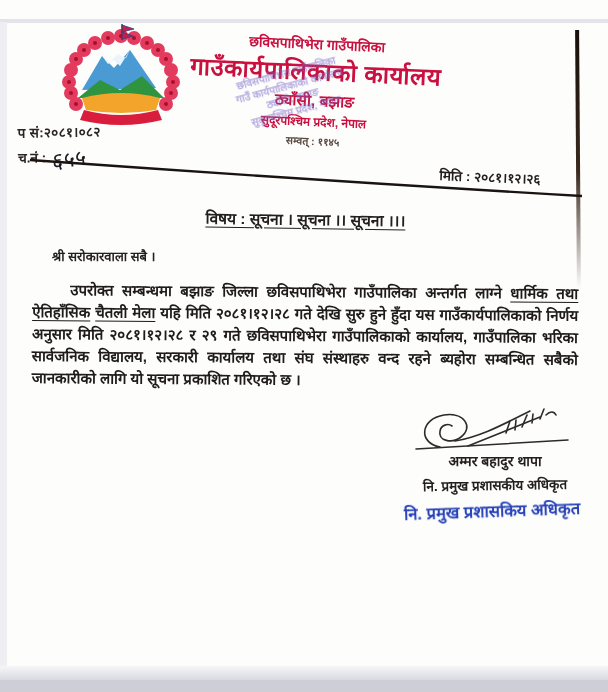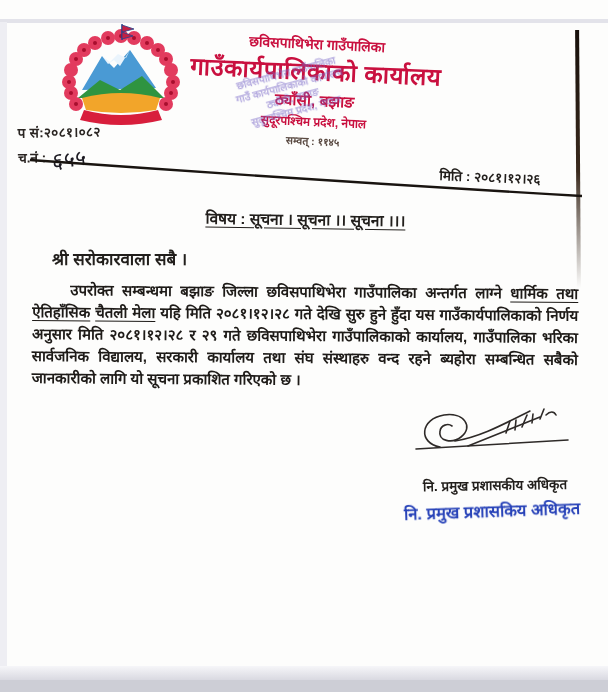--- a/index.html
+++ b/index.html
@@ -29,21 +29,21 @@
   .chalani{margin-top:2px;font-size:13.5px;font-weight:bold;color:#2a2522;}
   .chalani .hand{display:inline-block;font-size:22px;font-weight:normal;color:#1c1a22;
                  transform:rotate(-6deg) skewX(-10deg);margin-left:6px;vertical-align:-5px;
                  font-family:"DejaVu Serif",serif;}
   .rule-svg{left:20px;top:148px;}
   .dateline{left:392px;top:168px;width:196px;text-align:center;font-size:13.5px;
             font-weight:bold;transform:rotate(2.2deg);}
   
   .subject{left:158px;top:208px;width:295px;text-align:center;font-size:15.5px;font-weight:bold;
            text-decoration:underline;transform:rotate(0.8deg);text-underline-offset:3px;}
-  .salutation{left:52px;top:247px;font-size:17px;font-weight:bold;}
+  .salutation{left:52px;top:247px;font-size:13px;font-weight:bold;}
   .bodytext{left:32px;top:281px;width:546px;font-size:15px;font-weight:600;line-height:22px;
             text-align:justify;text-indent:38px;transform:rotate(0.4deg);color:#1e1b18;}
   .bodytext .u{text-decoration:underline;text-underline-offset:3px;}
   
   .sig-svg{left:410px;top:403px;}
   .sig-name{left:415px;top:451px;width:160px;text-align:center;font-size:14px;font-weight:bold;}
   .sig-title{left:398px;top:476px;width:194px;text-align:center;font-size:13.5px;font-weight:bold;
              transform:rotate(-1deg);}
   .sig-stamp{left:383px;top:499px;width:218px;text-align:center;font-size:16.5px;font-weight:bold;
              color:#2742b8;transform:rotate(-2deg);filter:blur(.2px);}
@@ -158,16 +158,17 @@
       <path d="M96,30 l4,-12"></path>
         <path d="M105,27 l1,-10"></path>
         <path d="M112,24 l5,-12"></path>
       <path d="M122,20 l1,-9"></path>
         <path d="M130,16 l4,-10"></path>
       <path d="M136,12 c4,-4 8,-4 10,0"></path>
       <path d="M6,46 L158,37"></path>
     </g>
   </svg>
 
+  <div class="abs sig-name">अम्मर बहादुर थापा</div>
   <div class="abs sig-title">नि. प्रमुख प्रशासकीय अधिकृत</div>
   <div class="abs sig-stamp">नि. प्रमुख प्रशासकिय अधिकृत</div>
 
 </div>
 
 </body></html>

